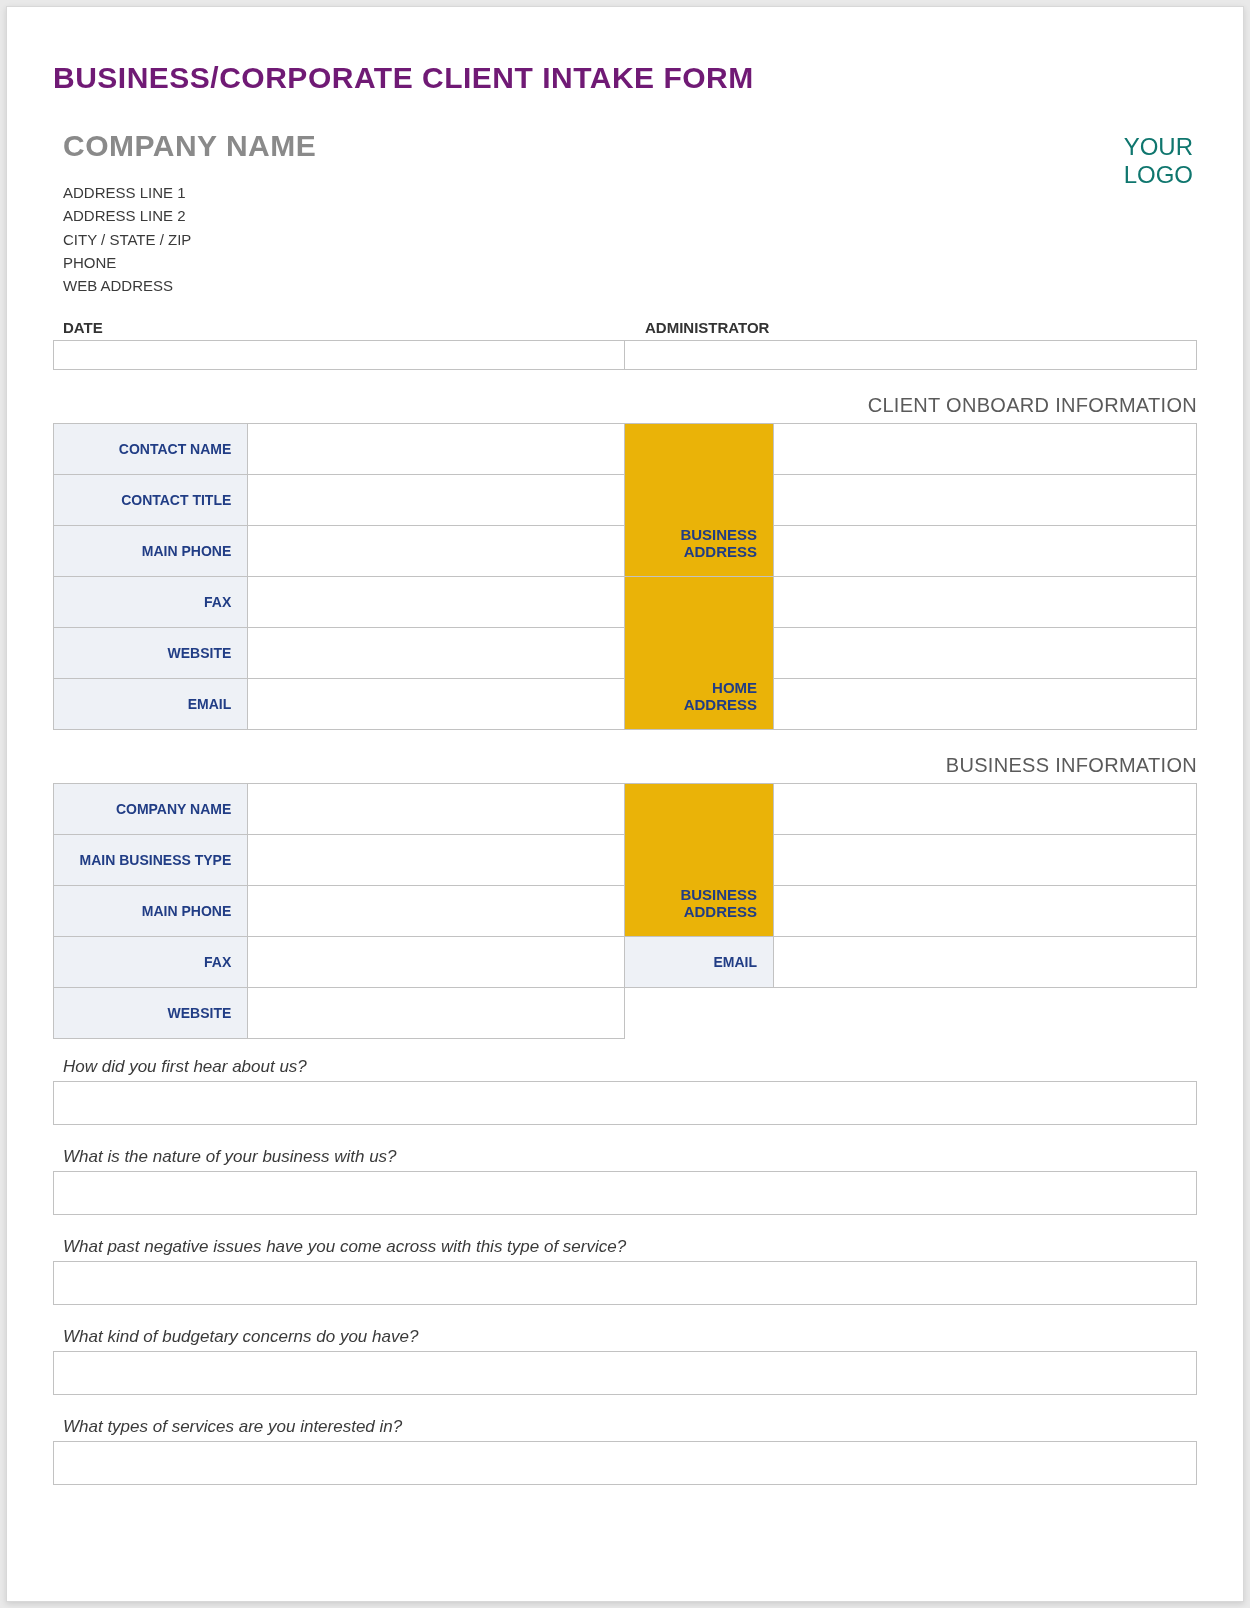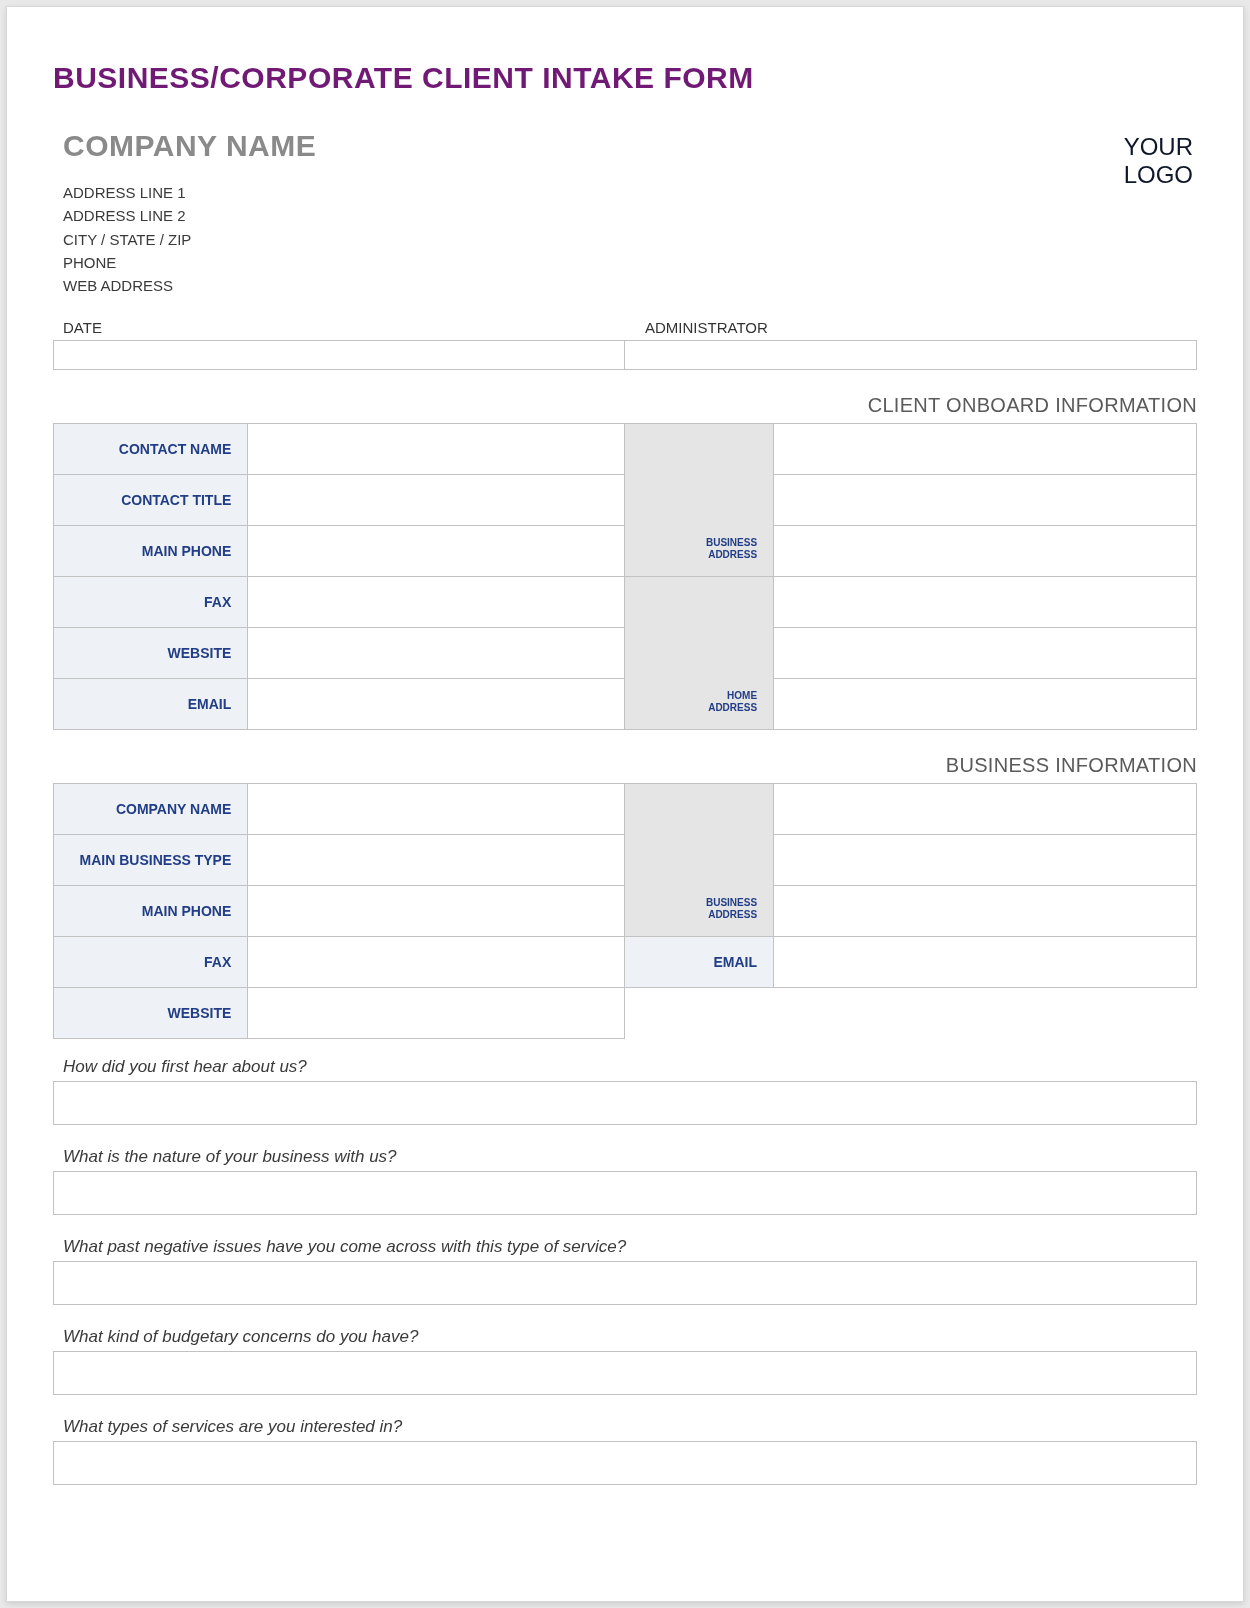--- a/index.html
+++ b/index.html
@@ -18,27 +18,27 @@
   .form-title {
     font-size: 30px; font-weight: 700; color: #701a75;
     letter-spacing: .5px; margin-bottom: 34px;
   }
   .head-row { display: flex; justify-content: space-between; align-items: flex-start; }
   .company-name {
     font-size: 30px; font-weight: 700; color: #8a8a8a; letter-spacing: .5px;
     margin: 0 0 18px 10px;
   }
   .logo-ph {
-    text-align: right; color: #0f172a; font-size: 24px;
+    text-align: right; color: #0f766e; font-size: 24px;
     line-height: 1.15; padding-top: 4px; padding-right: 4px;
   }
   .addr-lines { font-size: 15px; color: #3a3a3a; margin-left: 10px; line-height: 1.55; }
   .da-row { display: flex; margin-top: 22px; }
   .da-col { flex: 1; }
-  .da-label { font-size: 15px; font-weight: 400; color: #333; margin-left: 10px; }
+  .da-label { font-size: 15px; font-weight: 700; color: #333; margin-left: 10px; }
   .da-col + .da-col .da-label { margin-left: 20px; }
   .da-input {
     width: 100%; height: 30px; border: 1px solid #c2c2c2; background: #fff;
     padding: 0 6px; font-size: 14px; outline: none;
   }
   .da-inputs { display: flex; margin-top: 4px; }
   .da-inputs .da-input + .da-input { border-left: none; }
   .sec-title {
     font-size: 20px; color: #5a5a5a; margin: 24px 0 6px 10px; letter-spacing: .3px; text-align: right;
   }
@@ -49,21 +49,21 @@
   td.lbl {
     background: #eef1f6; color: #213d85; font-weight: 700;
     font-size: 14px; text-align: right; padding: 4px 12px 4px 6px;
     vertical-align: middle; line-height: 1.15;
   }
   td.val input {
     width: 100%; height: 100%; border: none; outline: none;
     font-size: 14px; padding: 0 6px; background: transparent;
   }
   td.addr-lbl {
-    background: #e5e5e5; color: #213d85; font-weight: 700; font-size: 10px;
+    background: #eab308; color: #213d85; font-weight: 700; font-size: 15px;
     text-align: right; padding: 0 12px 8px 6px; vertical-align: bottom; line-height: 1.15;
   }
   .q-block { margin-top: 18px; }
   .q-label { font-style: italic; font-size: 17px; color: #3a3a3a; margin: 0 0 4px 10px; }
   .q-input {
     width: 100%; height: 44px; border: 1px solid #c2c2c2; resize: none;
     outline: none; font-size: 14px; padding: 6px; font-family: inherit;
   }
 </style>
 </head>

